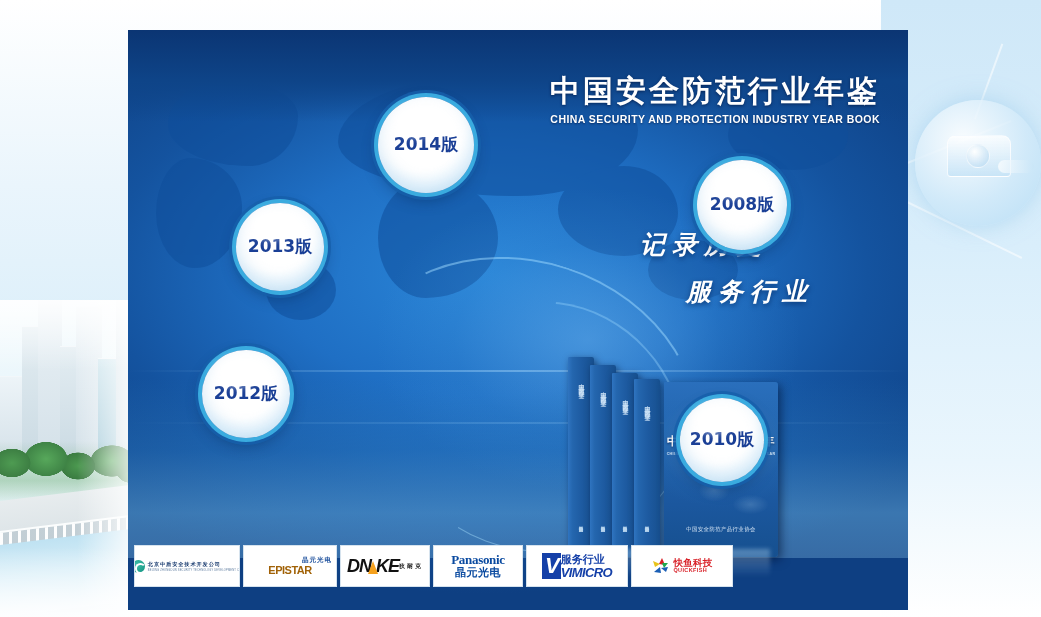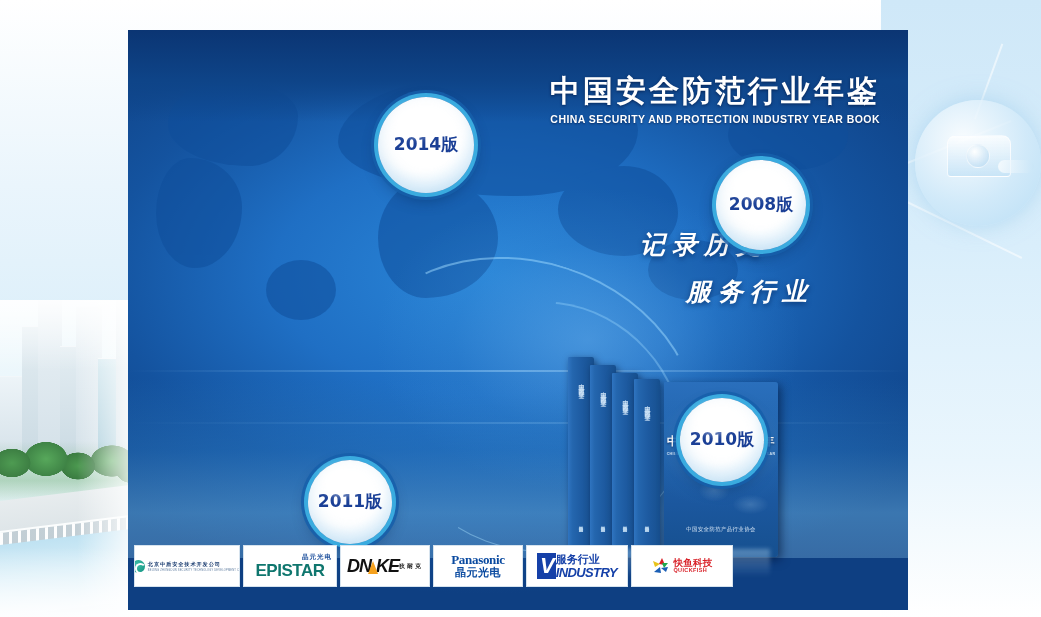--- a/index.html
+++ b/index.html
@@ -247,21 +247,21 @@
   .l-zhongdun .mark::after{
     content:"";position:absolute;left:3px;top:3px;width:7px;height:7px;
     border-radius:50%;border:2px solid #ffffff;border-right-color:transparent;
   }
   .l-zhongdun .t1{font-size:5.2px;color:#1a3c70;letter-spacing:.9px;font-weight:bold;white-space:nowrap;}
   .l-zhongdun .t2{font-size:2.6px;color:#5a789c;letter-spacing:.2px;white-space:nowrap;margin-top:1px;}
   .l-zhongdun .stack{display:flex;flex-direction:column;align-items:flex-start;}
 
   .l-epistar{flex-direction:column;}
   .l-epistar .cn{font-size:6.5px;font-weight:bold;color:#1c4f9c;letter-spacing:1px;align-self:flex-end;margin-right:4px;}
-  .l-epistar .en{font-size:17px;font-weight:bold;color:#0f766e;letter-spacing:-.5px;line-height:1;}
+  .l-epistar .en{font-size:11px;font-weight:bold;color:#a16207;letter-spacing:-.5px;line-height:1;}
 
   .l-dnake .en{font-size:18px;font-weight:bold;font-style:italic;color:#111;letter-spacing:-1px;}
   .l-dnake .tri{
     display:inline-block;width:0;height:0;margin:0 -2px 0 -3px;
     border-left:5px solid transparent;border-right:5px solid transparent;
     border-bottom:13px solid #f5a11e;transform:translateY(2px);
   }
   .l-dnake .cn{font-size:6px;font-weight:bold;color:#222;letter-spacing:2px;}
 
   .l-panasonic{flex-direction:column;}
@@ -391,28 +391,31 @@
         <div class="bf-en">CHINA SECURITY AND PROTECTION INDUSTRY YEAR BOOK</div>
         <div class="bf-ed">2014版</div>
         <div class="bf-pub">中国安全防范产品行业协会</div>
       </div>
       <div class="book-reflect"></div>
     </div>
 
     <div class="bubble" style="left:250px;top:67px;width:96px;height:96px;">
       <span>2014版</span>
     </div>
-    <div class="bubble" style="left:588px;top:130px;width:90px;height:90px;">
+    <div class="bubble" style="left:108px;top:173px;width:88px;height:88px;">
+      <span>2013版</span>
+    </div>
+    <div class="bubble" style="left:569px;top:130px;width:90px;height:90px;">
       <span>2008版</span>
+    </div>
+    <div class="bubble" style="left:74px;top:320px;width:88px;height:88px;">
+      <span>2012版</span>
     </div>
     <div class="bubble" style="left:552px;top:368px;width:84px;height:84px;">
       <span>2010版</span>
-    </div>
-    <div class="bubble" style="left:180px;top:430px;width:84px;height:84px;">
-      <span>2011版</span>
     </div>
   </div>
 
   <div class="logobar">
 
     <div class="logo l-zhongdun" style="flex:0 0 104px;">
       <div class="logo-txt">
         <span class="mark"></span>
         <span class="stack">
           <span class="t1">北京中盾安全技术开发公司</span>
@@ -435,21 +438,21 @@
       <span class="en">Panasonic</span>
       <span class="cn">晶元光电</span>
     </div>
 
 
     <div class="logo l-vimicro" style="flex:0 0 100px;">
       <div class="logo-txt" style="gap:0;">
         <span class="vblk">V</span>
         <span class="rt">
           <span class="cn">服务行业</span>
-          <span class="en">INDUSTRY</span>
+          <span class="en">VIMICRO</span>
         </span>
       </div>
     </div>
 
 
     <div class="logo l-quickfish" style="flex:0 0 100px;">
       <div class="logo-txt">
         <span class="star">
           <svg width="19" height="17" viewBox="0 0 19 17" aria-hidden="true">
             <path d="M2 3 L9 6 L4 9 Z" fill="#e8c41c"></path>

